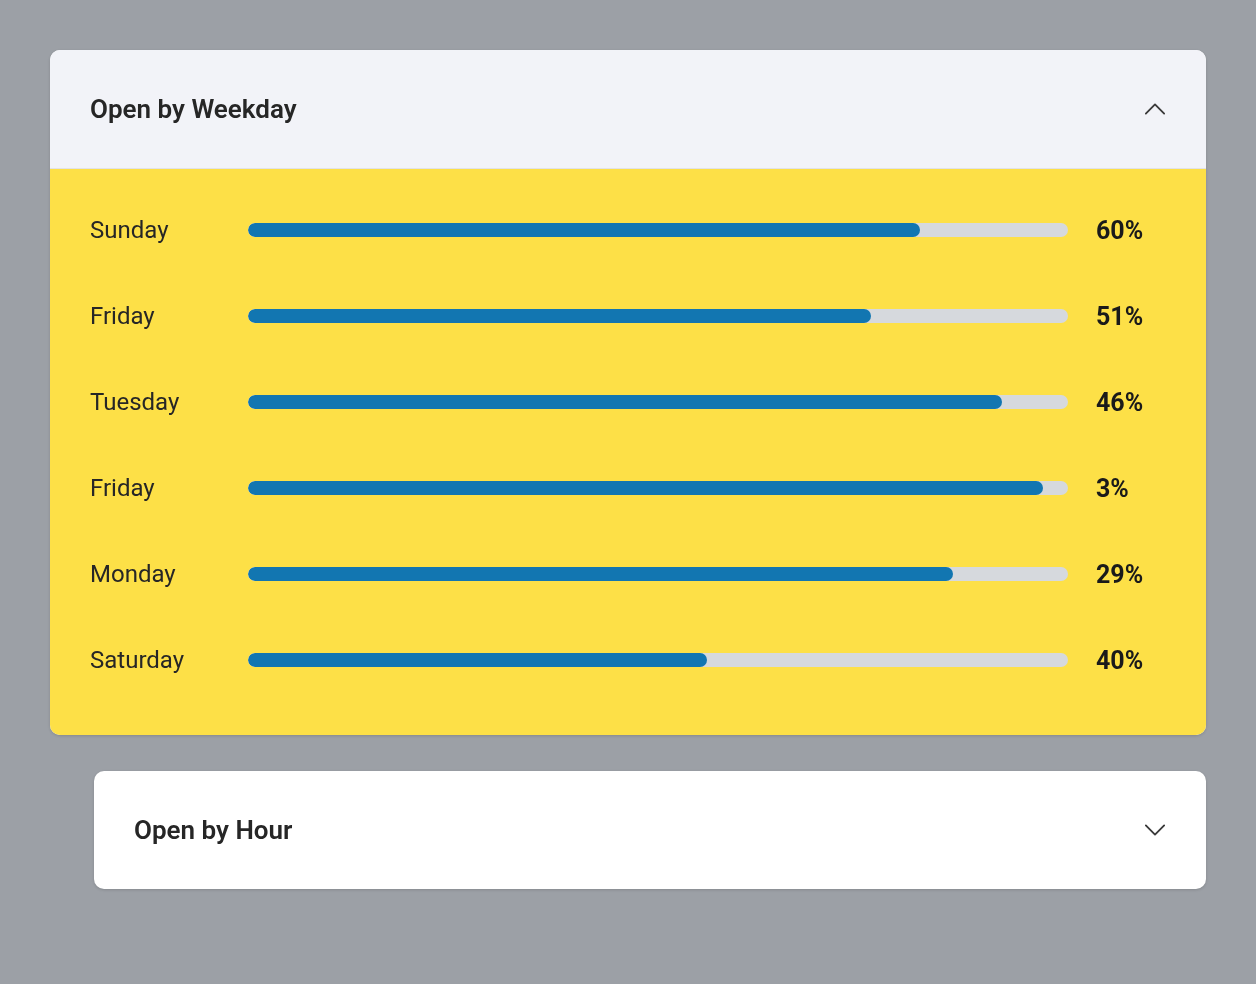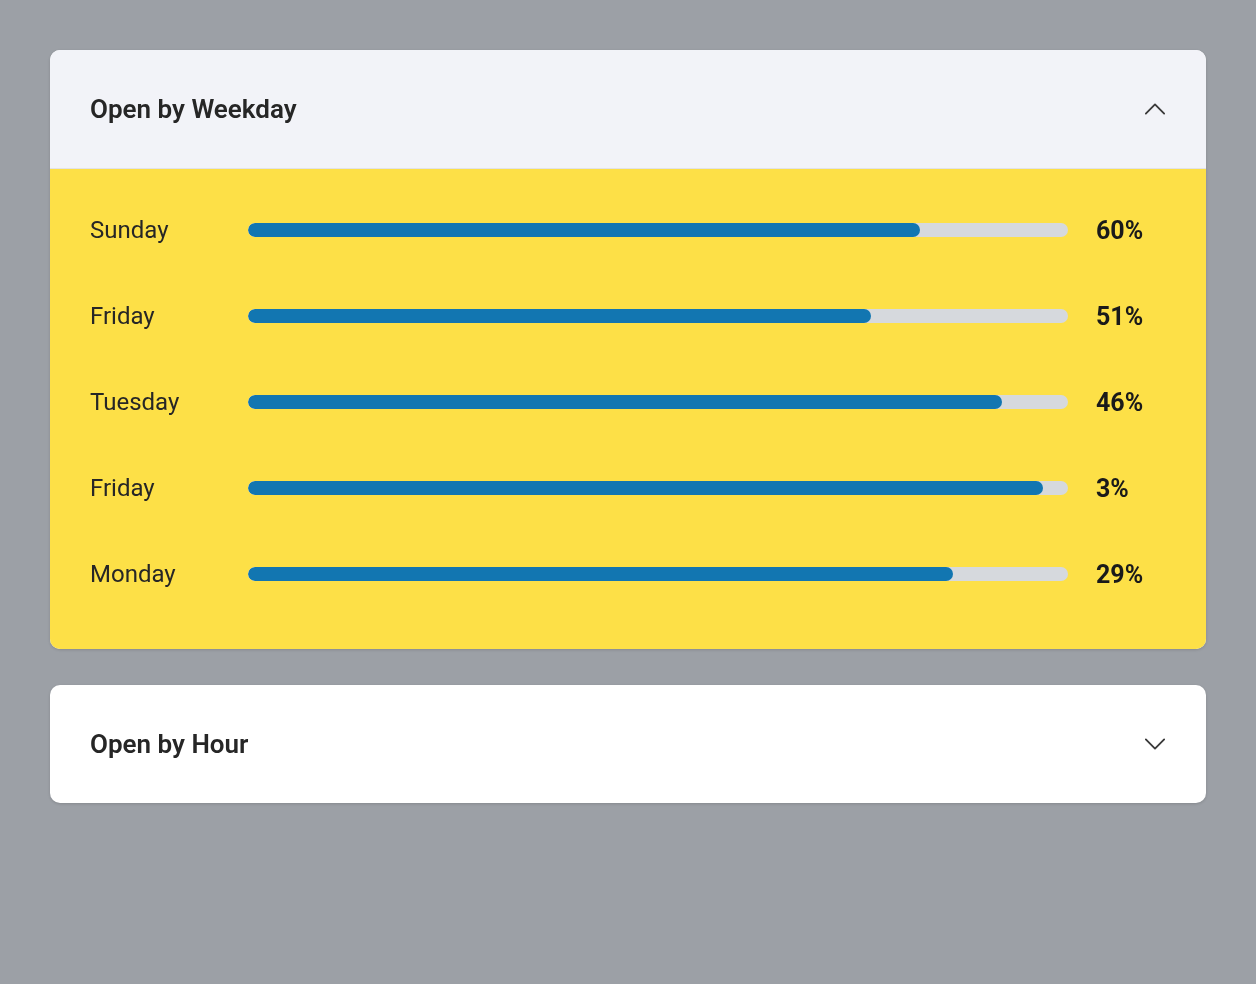--- a/index.html
+++ b/index.html
@@ -15,20 +15,21 @@
       padding: 50px;
     }
     .card {
       background: #ffffff;
       border-radius: 10px;
       box-shadow: 0 1px 3px rgba(0,0,0,0.15);
       overflow: hidden;
     }
     .card + .card {
       margin-top: 36px;
+      margin-left: 44px;
     }
     .card-header {
       display: flex;
       align-items: center;
       justify-content: space-between;
       padding: 44px 40px;
       cursor: pointer;
       gap: 44px;
     }
     .card-header.expanded {
@@ -141,20 +142,27 @@
     </div>
 
     <div class="bar-row">
       <div class="bar-label">Monday</div>
       <div class="bar-track">
         <div class="bar-fill" style="width:86%"></div>
       </div>
       <div class="bar-value">29%</div>
     </div>
 
+    <div class="bar-row">
+      <div class="bar-label">Saturday</div>
+      <div class="bar-track">
+        <div class="bar-fill" style="width:56%"></div>
+      </div>
+      <div class="bar-value">40%</div>
+    </div>
 
   </div>
 </div>
 
 <div class="card">
   <div class="card-header">
     <div class="card-title">Open by Hour</div>
     <div class="chevron">
       <svg viewBox="0 0 24 14" fill="none" stroke="#3a3a3a" stroke-width="2" stroke-linecap="round" stroke-linejoin="round">
         <polyline points="2,2 12,12 22,2"></polyline>

